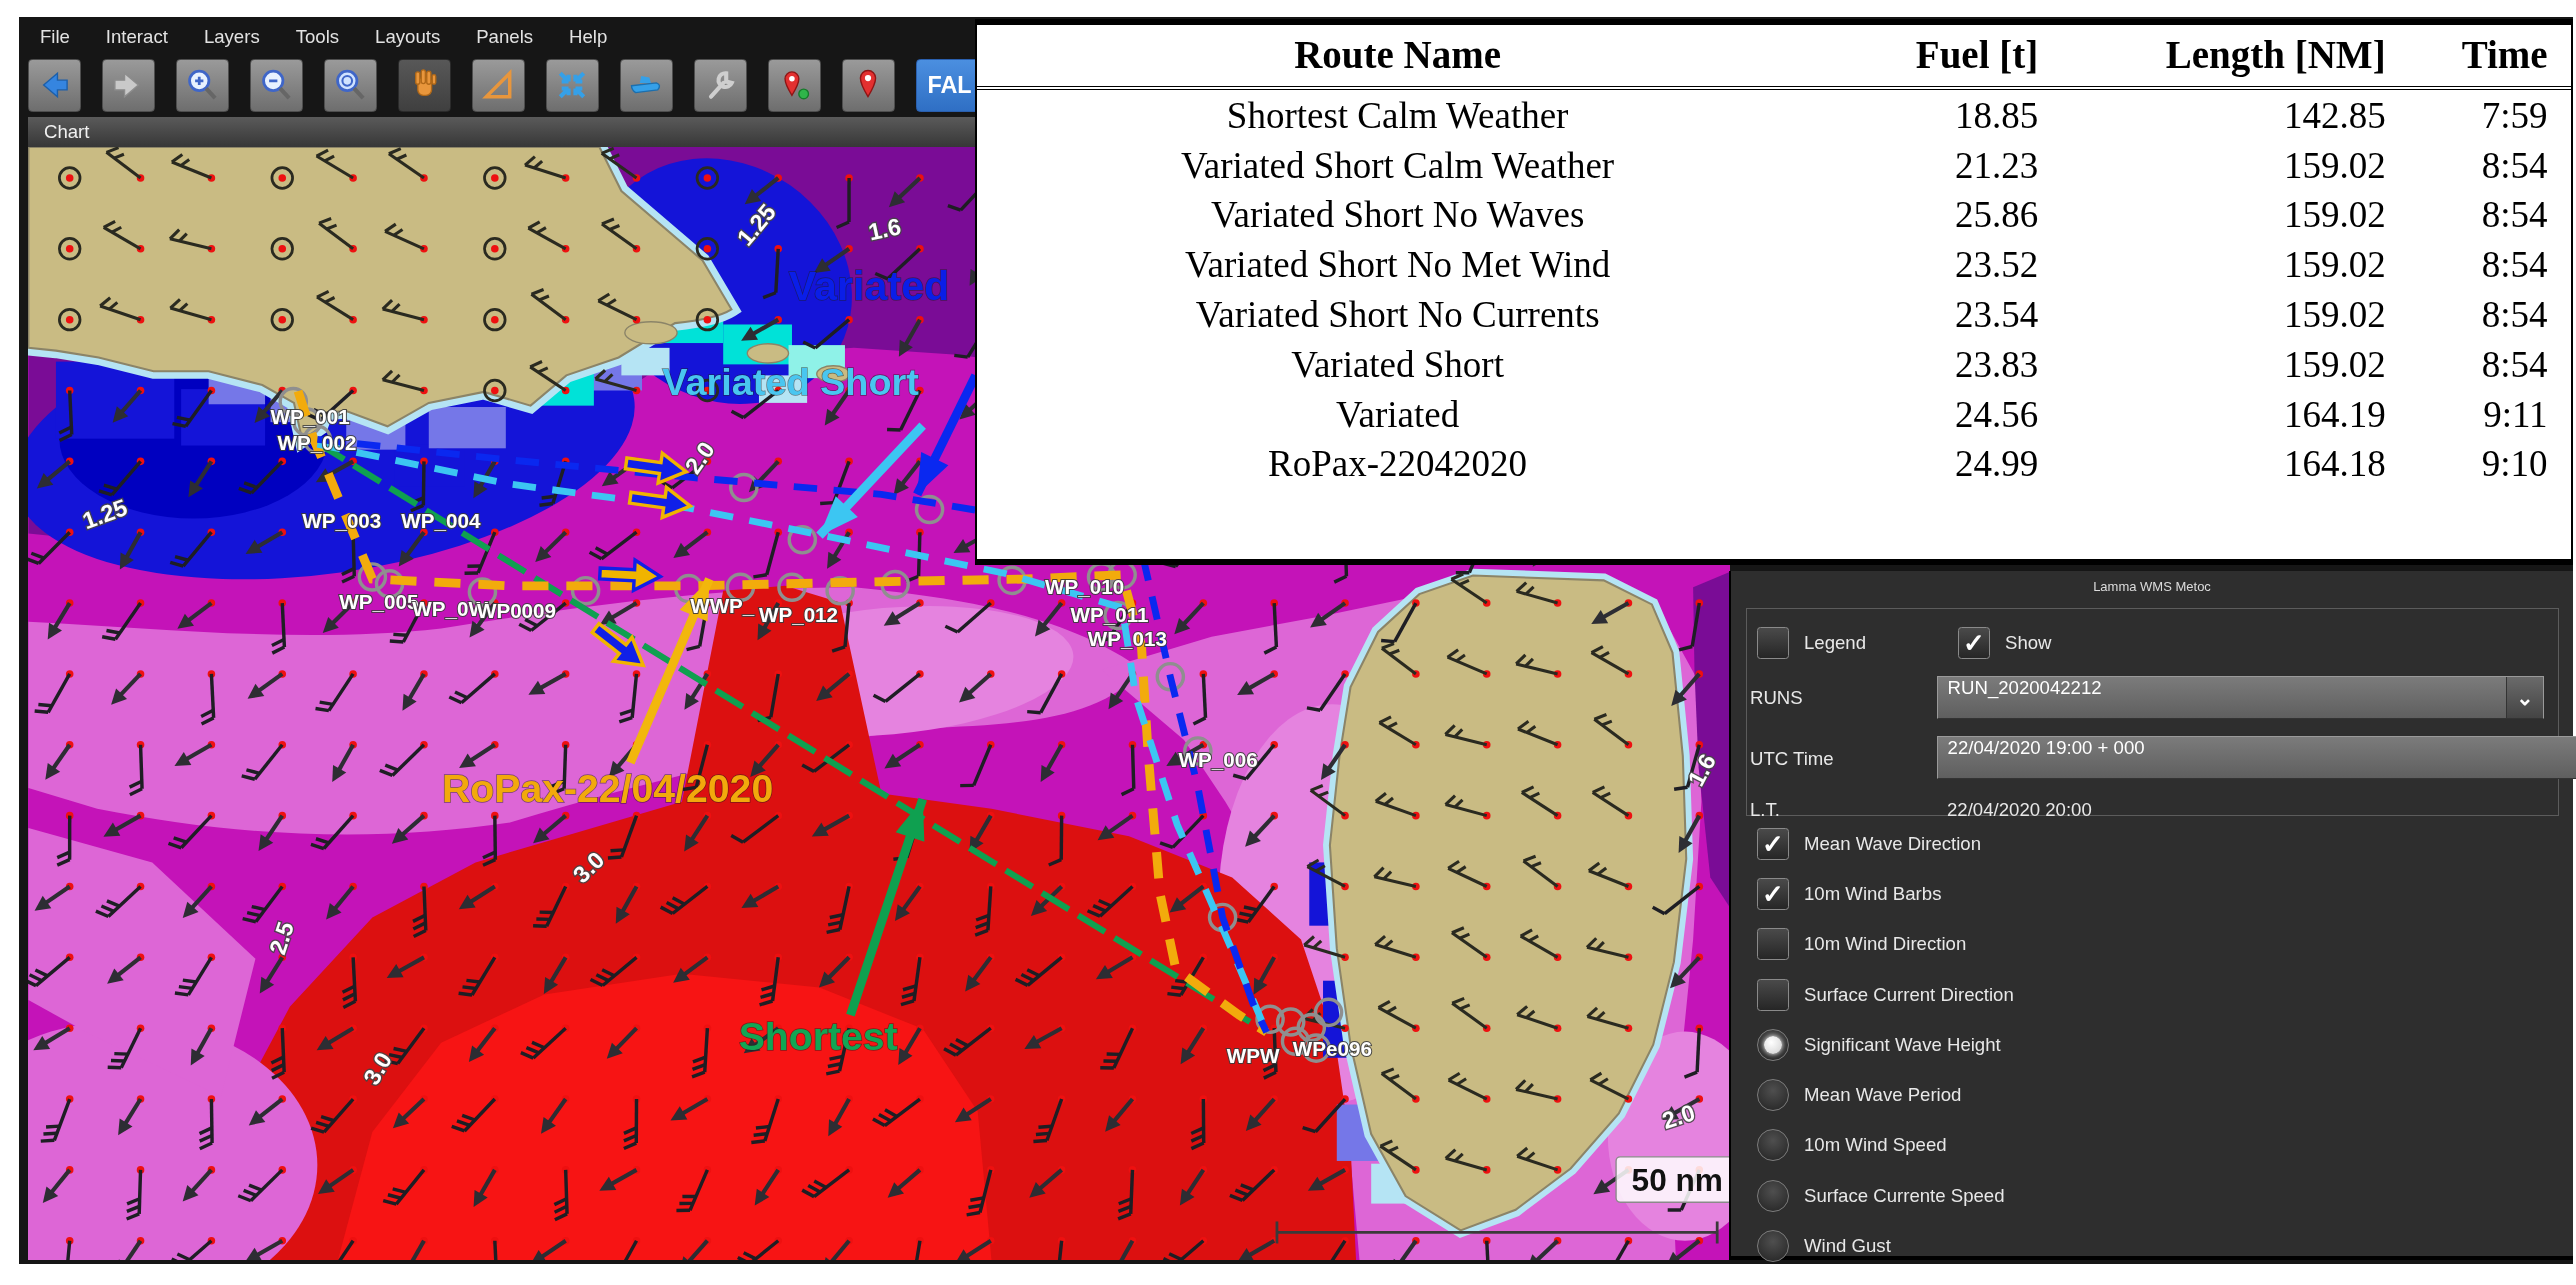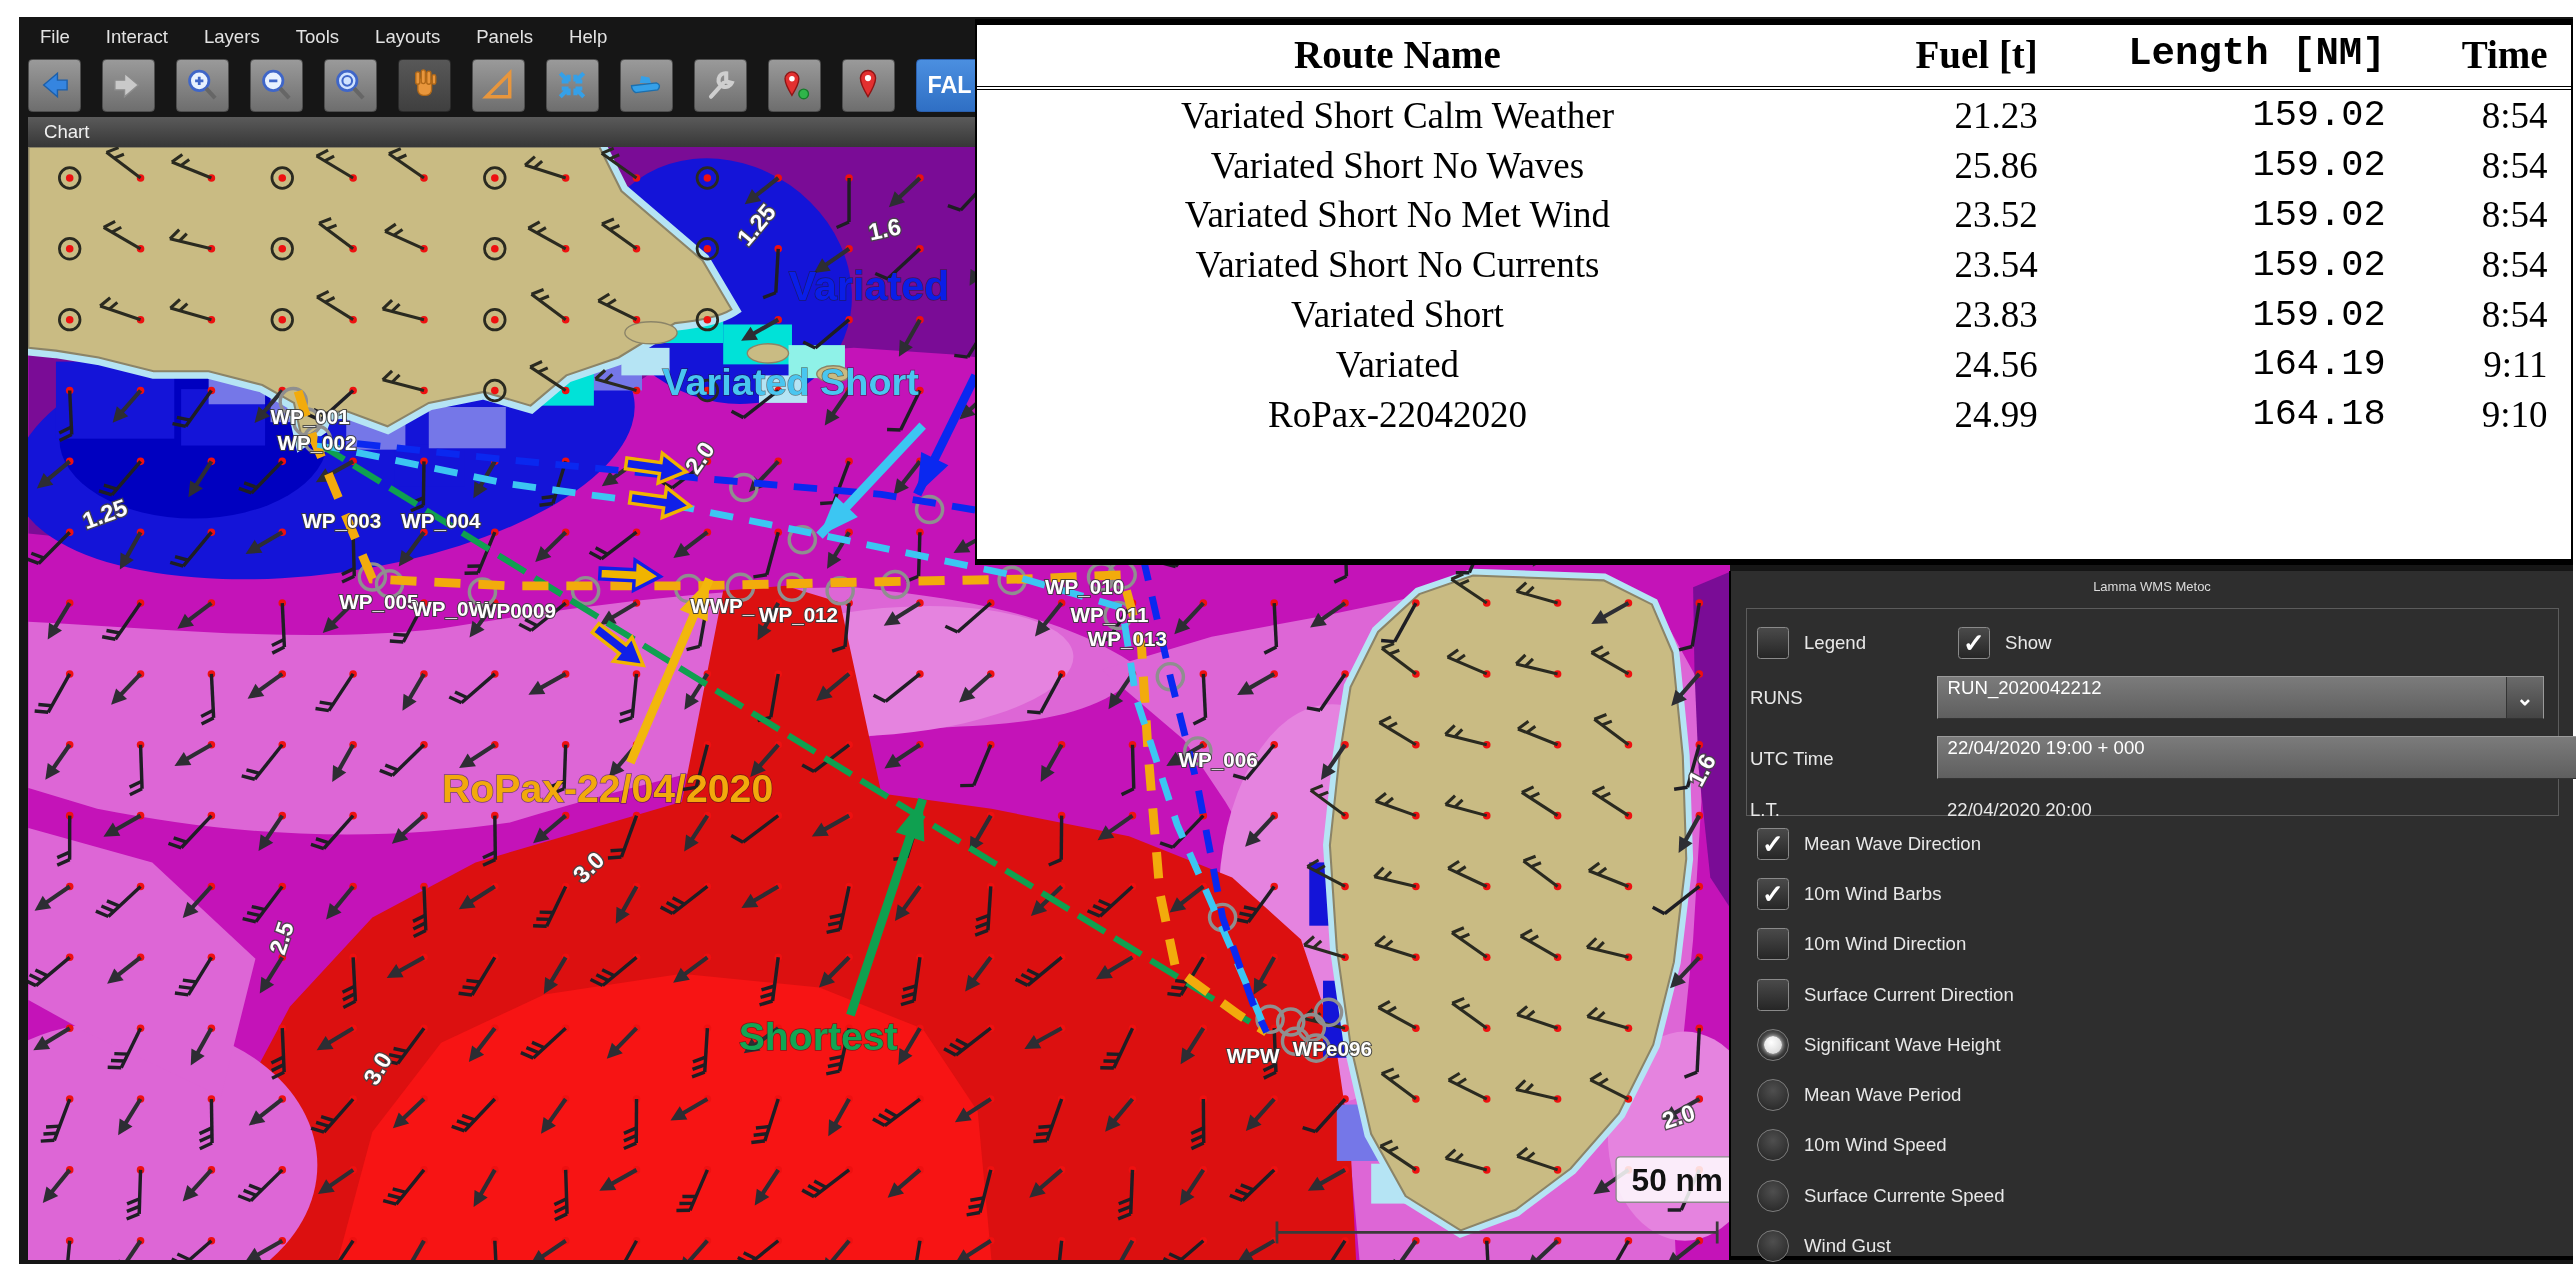--- a/index.html
+++ b/index.html
@@ -25,21 +25,21 @@
   #map{position:absolute;left:27.5px;top:147px;width:1702px;height:1113px;background:#C413B8;}
   
   #routetable{position:absolute;left:975px;top:19px;width:1598px;height:546px;background:#fff;
         border:2.8px solid #000;border-top-width:6.2px;border-bottom-width:6.2px;box-sizing:border-box;
         font-family:"Liberation Serif",serif;color:#000;}
   #routetable table{border-collapse:collapse;width:100%;}
   #routetable th{font-size:39px;font-weight:bold;padding:6.9px 0 9.6px 0;border-bottom:4.8px double #000;}
   #routetable td{font-size:37px;padding:3.4px 0;}
   #routetable .c-name{text-align:center;padding-left:11px;width:833px;}
   #routetable .c-fuel{text-align:right;padding-right:55px;width:234px;}
-  #routetable .c-len{text-align:right;padding-right:76px;width:296px;font-family:Liberation Mono, monospace;}
+  #routetable .c-len{text-align:right;padding-right:76px;width:296px;}
   #routetable .c-time{text-align:right;padding-right:23.4px;}
   
   #panel{position:absolute;left:1729px;top:571px;width:844px;height:689px;background:#2e2e2e;
         border-left:2.1px solid #000;border-bottom:4.8px solid #000;box-sizing:border-box;color:#e8e8e8;}
   #panel .title{position:absolute;left:0;right:0;top:8.3px;text-align:center;font-size:13px;color:#dcdcdc;}
   #panel .groupbox{position:absolute;left:15px;top:37px;width:811px;height:206px;border:1.4px solid #5c5c5c;}
   .prow{position:absolute;height:34px;display:flex;align-items:center;}
   .plabel{font-size:18.6px;color:#e8e8e8;}
   .cbox{width:30px;height:30px;border:1.4px solid #8a8a8a;border-radius:3.4px;
         background:linear-gradient(#4a4a4a,#262626);display:flex;align-items:center;justify-content:center;
@@ -2383,20 +2383,26 @@
       <thead>
           <tr id="rt-head">
             <th class="c-name">Route Name</th>
             <th class="c-fuel">Fuel [t]</th>
             <th class="c-len">Length [NM]</th>
             <th class="c-time">Time</th>
           </tr>
         </thead>
       <tbody id="rt-body">
           <tr>
+            <td class="c-name">Shortest Calm Weather</td>
+            <td class="c-fuel">18.85</td>
+            <td class="c-len">142.85</td>
+            <td class="c-time">7:59</td>
+          </tr>
+          <tr>
             <td class="c-name">Variated Short Calm Weather</td>
             <td class="c-fuel">21.23</td>
             <td class="c-len">159.02</td>
             <td class="c-time">8:54</td>
           </tr>
           <tr>
             <td class="c-name">Variated Short No Waves</td>
             <td class="c-fuel">25.86</td>
             <td class="c-len">159.02</td>
             <td class="c-time">8:54</td>

